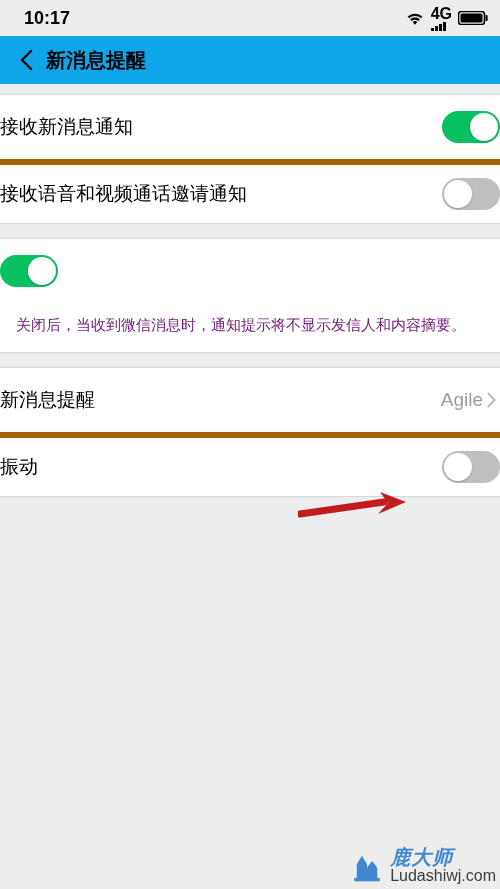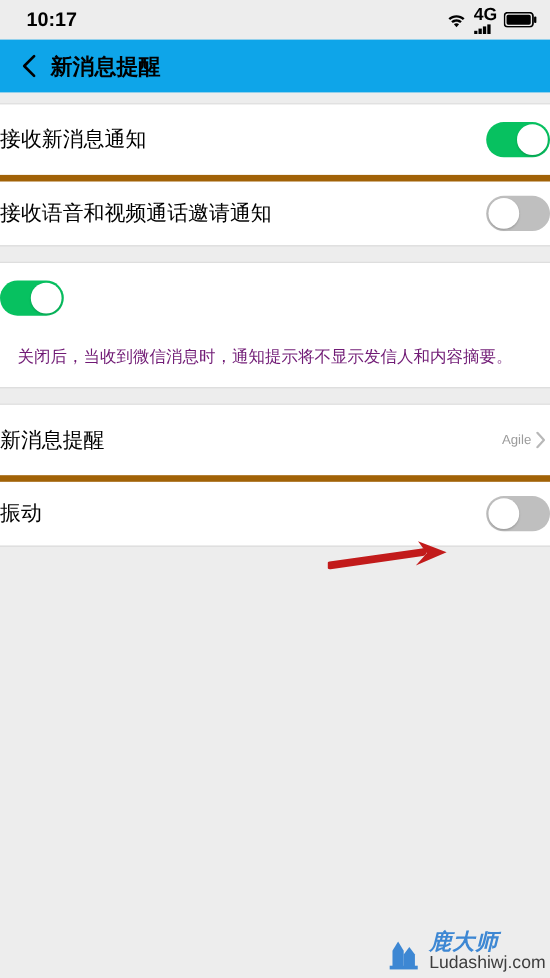--- a/index.html
+++ b/index.html
@@ -14,21 +14,21 @@
   .back-btn { width: 36px; height: 36px; display: flex; align-items: center; justify-content: center; }
   .nav-title { font-size: 20px; font-weight: 600; color: #000; margin-left: 2px; }
 
   .spacer-sm { height: 10px; }
   .spacer-md { height: 14px; }
 
   .group { background: #fff; }
   .row { min-height: 64px; padding: 0 0; display: flex; align-items: center; justify-content: space-between; text-align: center; }
   .row + .row { border-top: 6px solid #a16207; }
   .row-label { font-size: 19px; color: #000; }
-  .row-value { font-size: 12px; color: #9c9c9c; margin-right: 4px; display: flex; align-items: center; }
+  .row-value { font-size: 19px; color: #9c9c9c; margin-right: 4px; display: flex; align-items: center; }
   .row-value .chev { margin-left: 4px; }
 
   .desc { font-size: 15px; color: #701a75; line-height: 1.55; padding: 10px 16px 16px 16px; background: #fff; }
 
   .toggle { width: 58px; height: 32px; border-radius: 16px; position: relative; flex-shrink: 0; }
   .toggle.on { background: #07c160; }
   .toggle.off { background: #bfbfbf; }
   .knob { position: absolute; top: 2px; width: 28px; height: 28px; border-radius: 50%; background: #fff; box-shadow: 0 1px 2px rgba(0,0,0,.2); }
   .toggle.on .knob { right: 2px; }
   .toggle.off .knob { left: 2px; }

